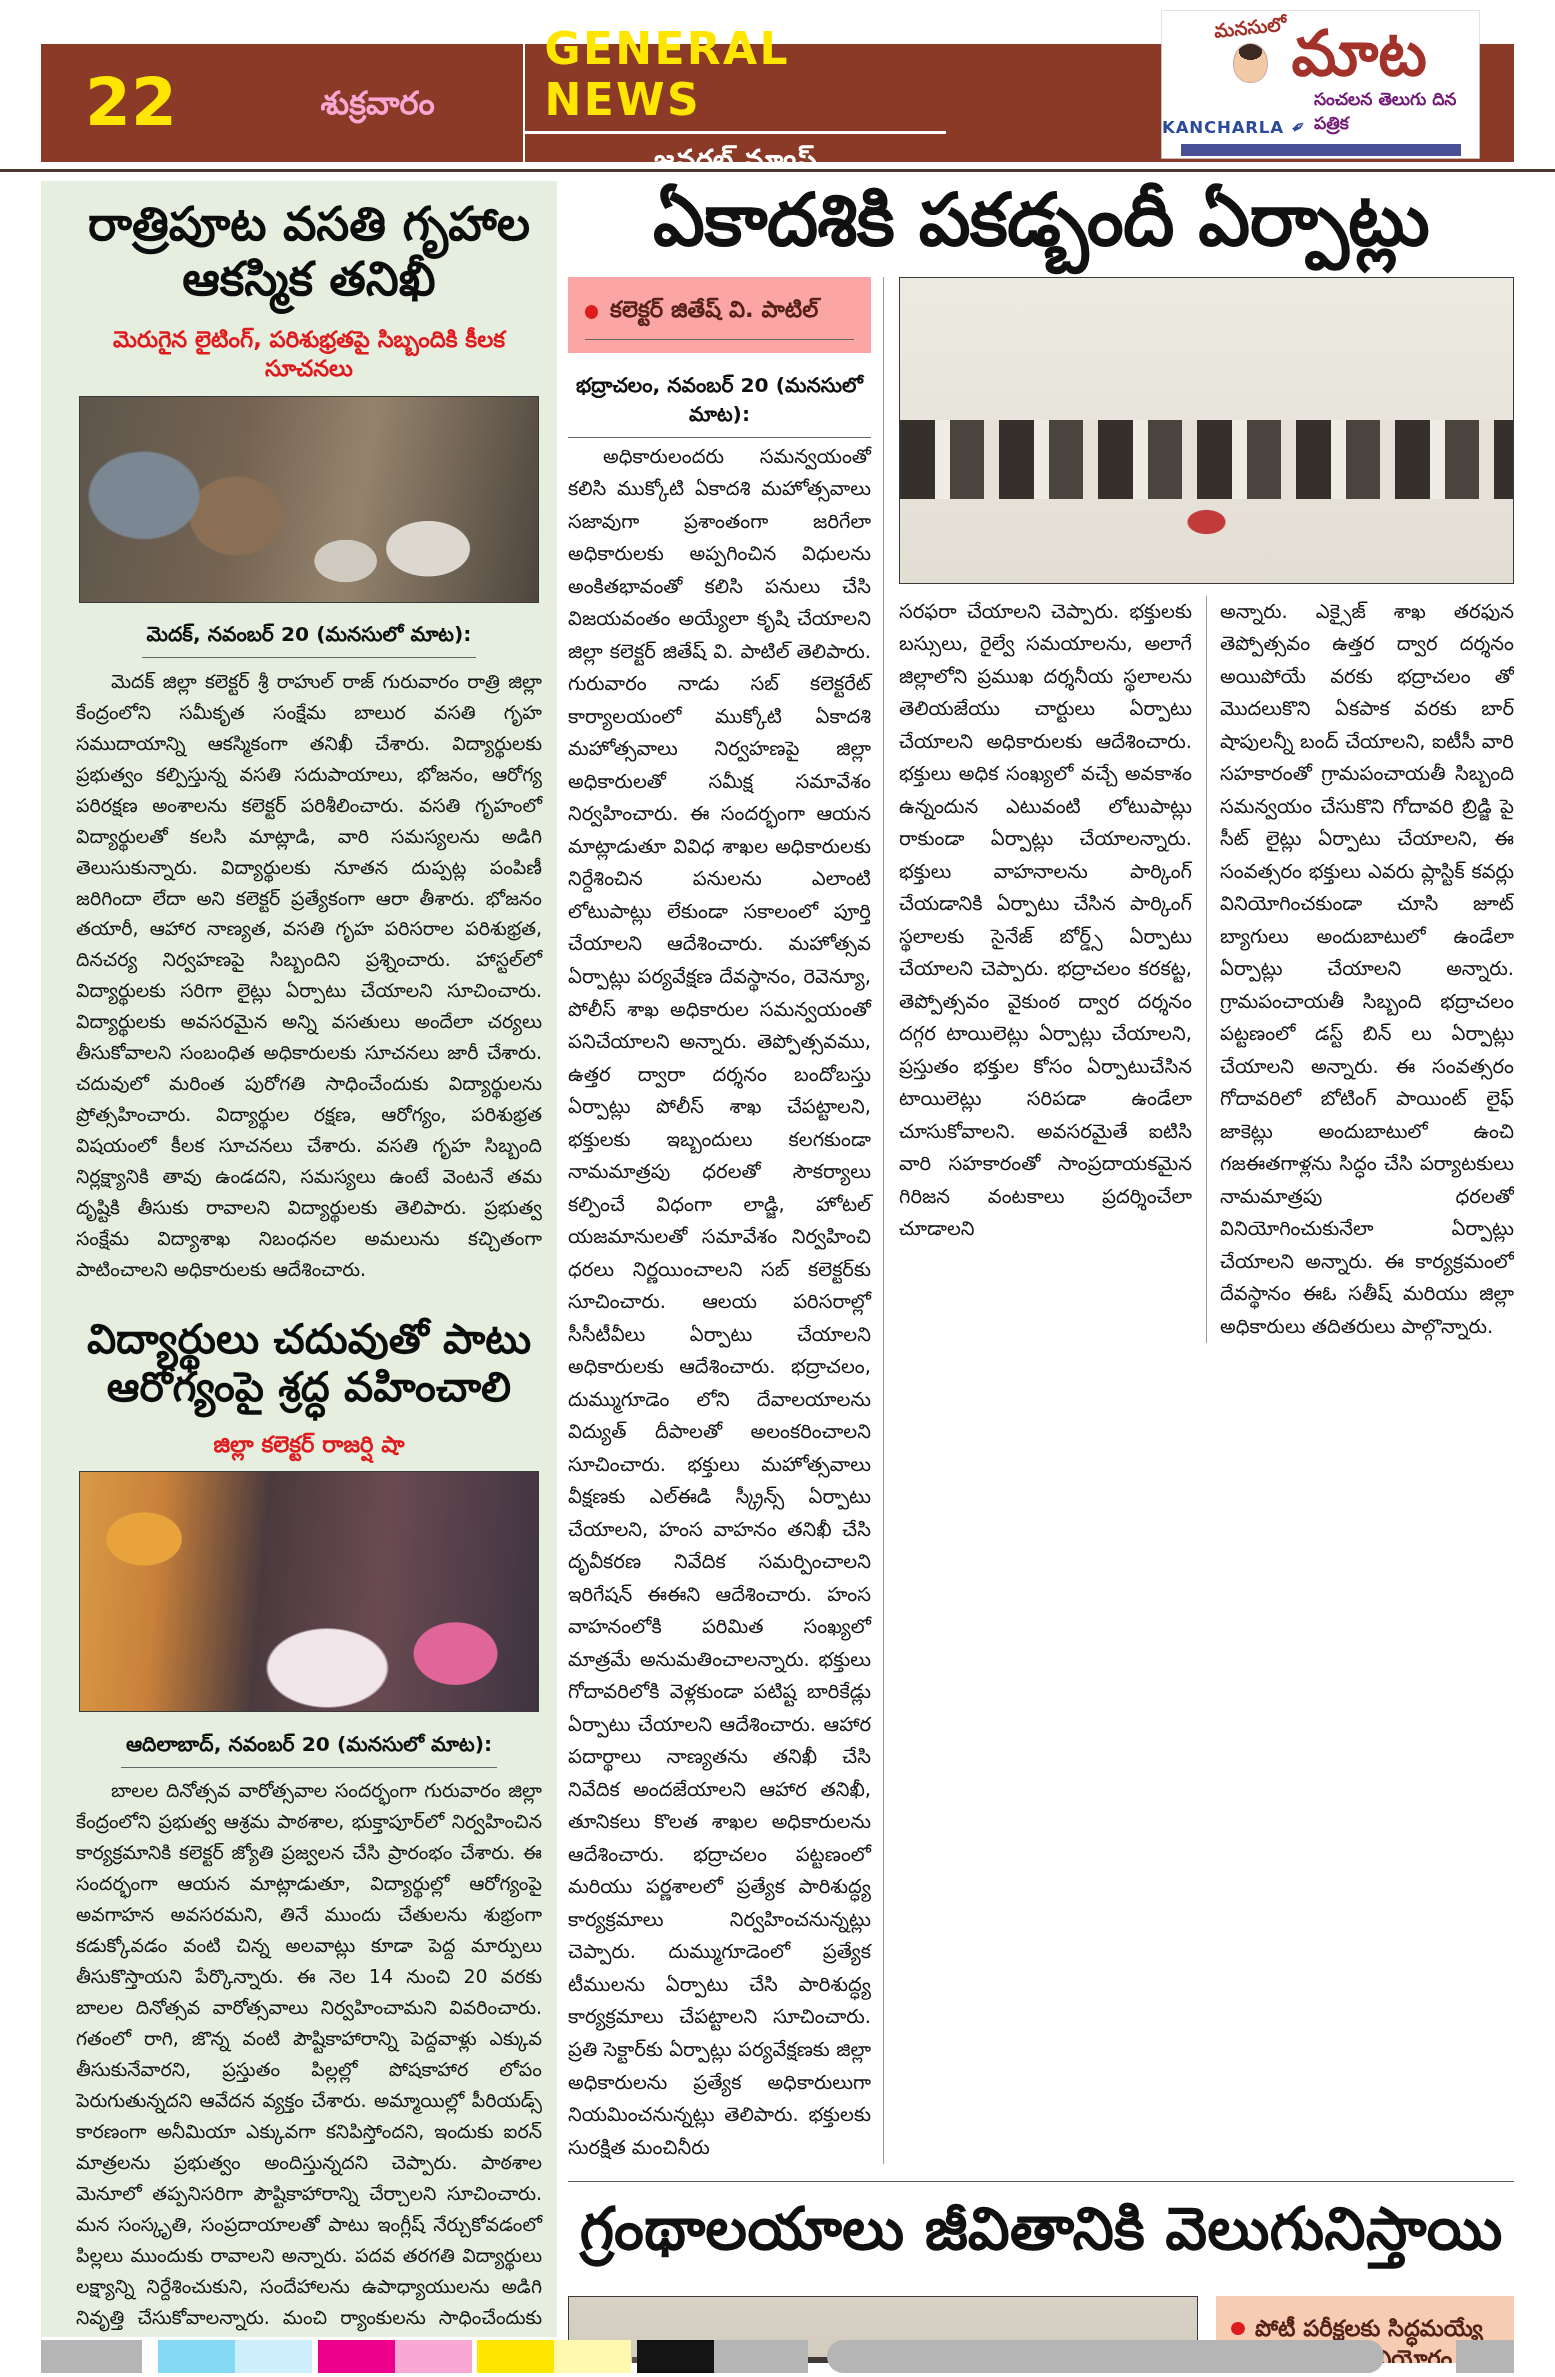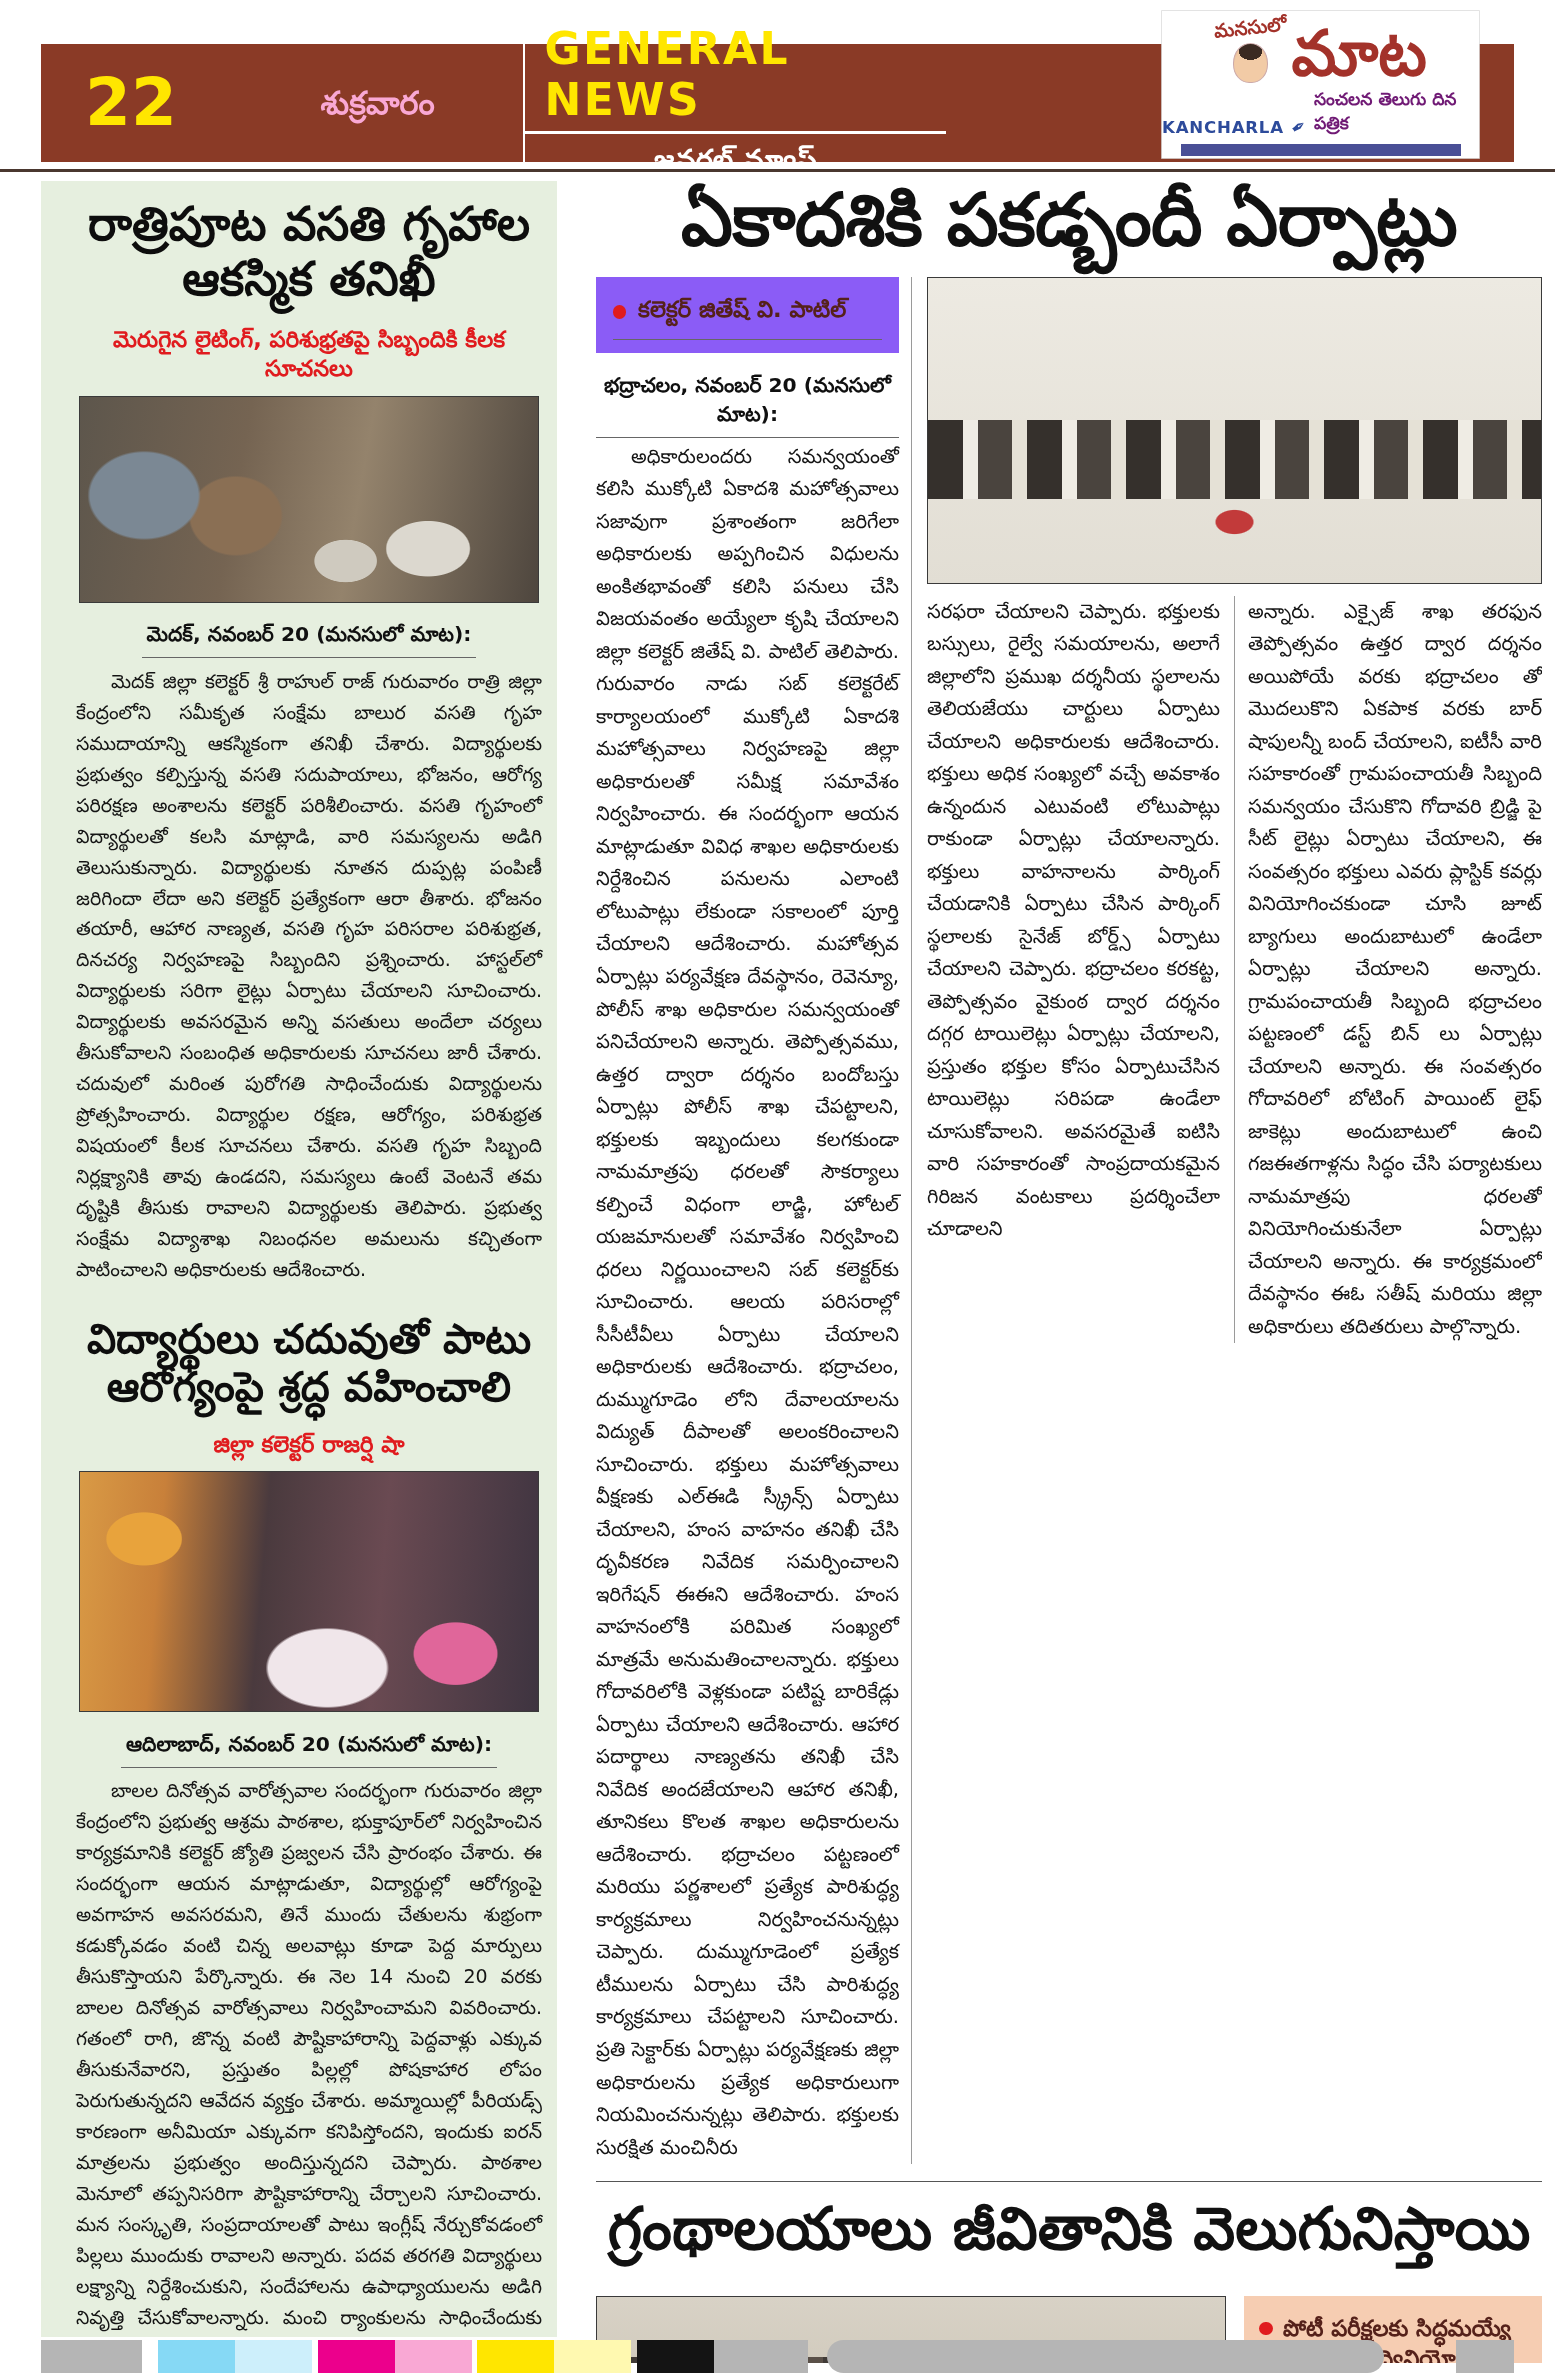--- a/index.html
+++ b/index.html
@@ -57,25 +57,25 @@
       radial-gradient(75px 64px at 34% 58%,#8a6f54 0 60%,transparent 63%),
       linear-gradient(100deg,#5d564c 0%,#756452 35%,#94836c 60%,#4e463e 100%);}
   .ph-school{height:239px;margin:6px 4.5px 0;
     background-image:
       radial-gradient(64px 45px at 14% 28%,#e8a33c 0 58%,transparent 60%),
       radial-gradient(71px 53px at 82% 76%,#e0669a 0 58%,transparent 60%),
       radial-gradient(98px 64px at 54% 82%,#f0e6ea 0 60%,transparent 63%),
       linear-gradient(95deg,#d99a45 0%,#c8803a 18%,#4a3a3e 40%,#6a4a52 65%,#3e3440 100%);}
 
   
-  .main-zone{position:absolute;left:568px;top:181px;width:946px;height:2182px;overflow:hidden;margin-left:28px;}
+  .main-zone{position:absolute;left:568px;top:181px;width:946px;height:2182px;overflow:hidden;}
   .ek-h{font-size:73px;font-weight:800;text-align:center;line-height:1.02;margin:1.5px 0 19.6px;letter-spacing:-0.8px;}
   .ek-grid{display:grid;grid-template-columns:316px 1fr;column-gap:15px;}
   .ek-left{border-right:0.8px solid #9a9a9a;padding-right:12px;}
-  .byline-box{background:#8b5cf6;padding:19.6px 16.6px 13.5px;text-align:right;}
+  .byline-box{background:#fca5a5;padding:19.6px 16.6px 13.5px;text-align:right;}
   .byline-inner{display:flex;align-items:center;gap:12px;border-bottom:1.5px solid #666;padding-bottom:10.5px;}
   .red-dot{width:13.5px;height:13.5px;border-radius:50%;background:#E01B1E;flex:0 0 auto;}
   .byline-text{color:#55211a;font-weight:800;font-size:22.6px;}
   .colcopy{font-size:19.6px;line-height:1.66;text-align:justify;color:#141414;}
   .colcopy.ind{text-indent:35px;}
   .ek-photo{height:305px;margin-bottom:12px;
     background-image:
       radial-gradient(33px 21px at 50% 80%,#c23a3a 0 55%,transparent 60%),
       repeating-linear-gradient(90deg,#35302c 0 35px,#efece4 35px 50px,#4a443e 50px 84px,#e5e1d6 84px 99px),
       linear-gradient(180deg,#edeae2 0%,#e2ded4 100%);

